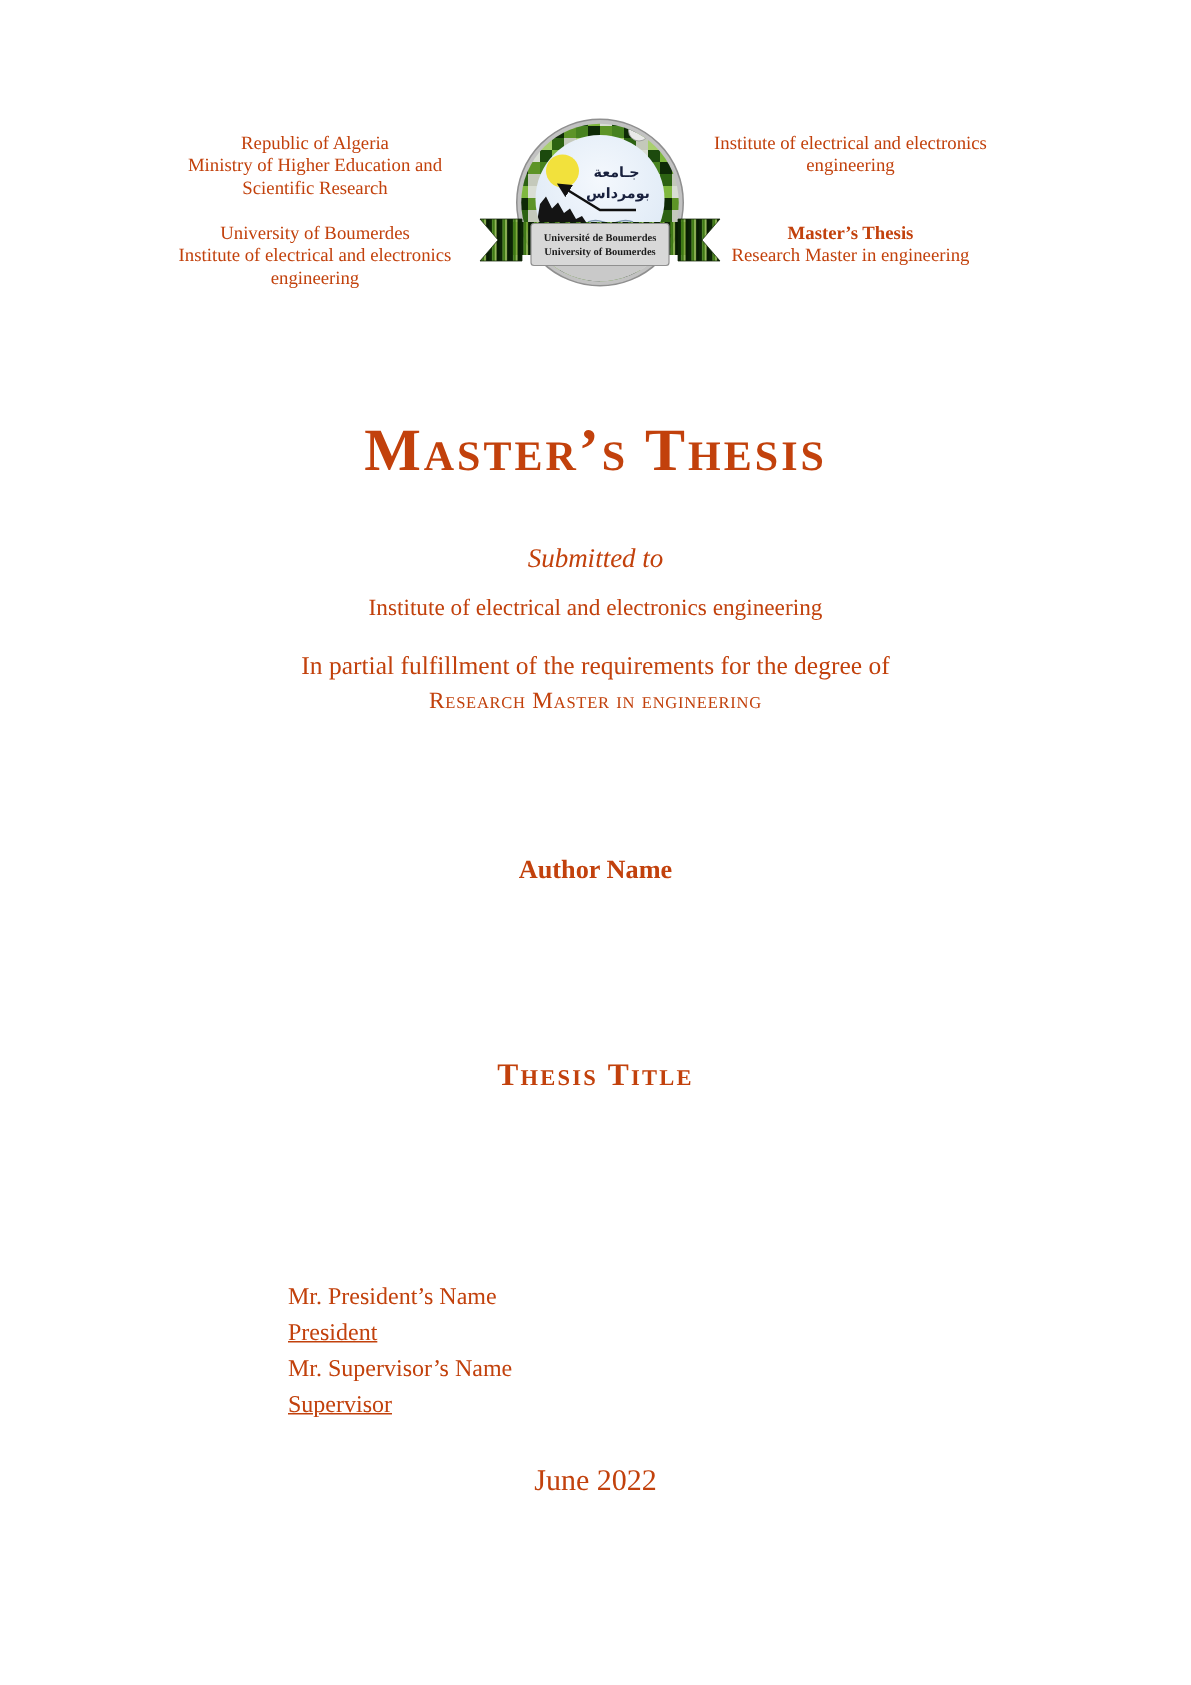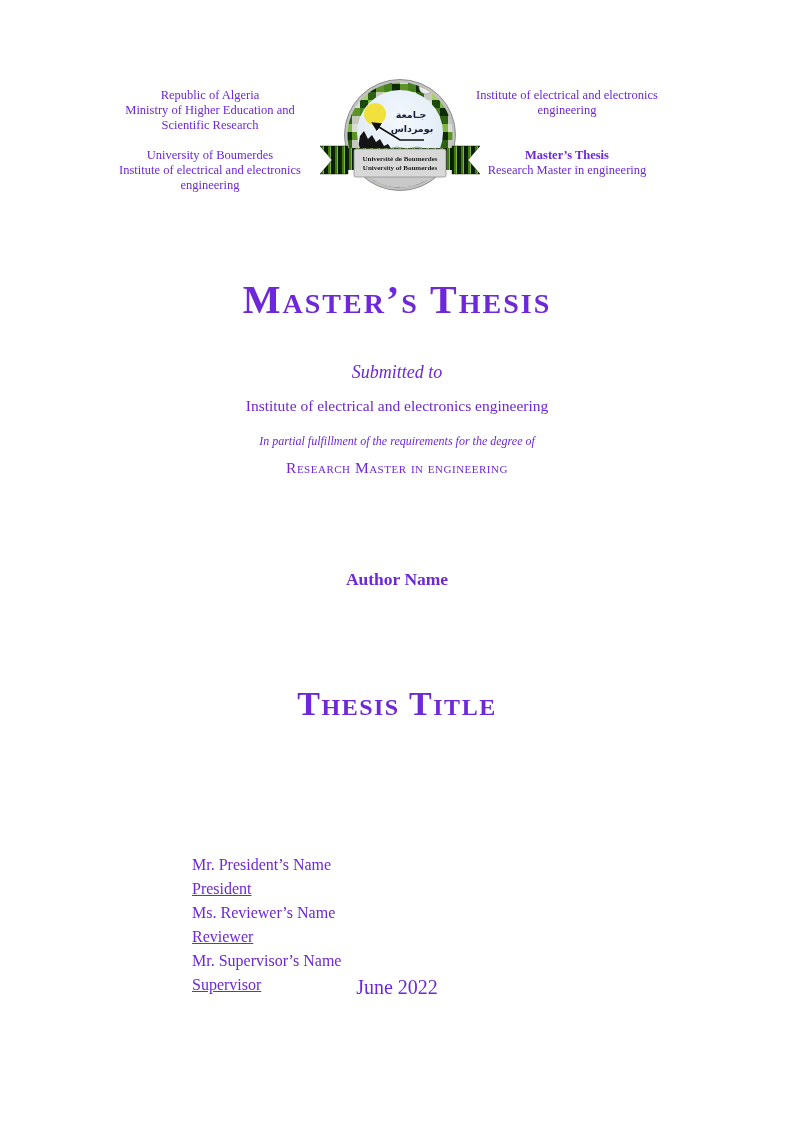--- a/index.html
+++ b/index.html
@@ -1,42 +1,42 @@
 <!DOCTYPE html>
 <html style="--sun: #f2e13c; --sky: #d9e6f4; --silhouette: #141414; --ribbon-dark: #0c2405; --ribbon-green: #3f7a15; --ribbon-light: #86b33c; --banner-bg: #d8d8d8;"><head>
 <meta charset="utf-8">
 <style>
   * { margin:0; padding:0; box-sizing:border-box; }
   html,body { background:#ffffff; }
   .page {
     position:relative; width:794px; height:1123px; margin:0 auto;
-    background:#ffffff; color:#6d28d9;
+    background:#ffffff; color:#c2410c;
     font-family:"Liberation Serif", serif;
     overflow:hidden;
   }
   
   .hdr-block { position:absolute; top:88px; text-align:center;
     font-size:12.5px; line-height:15px; }
   .hdr-left  { left:95px;  width:230px; }
   .hdr-right { left:452px; width:230px; }
   .hdr-left .grp2  { margin-top:15px; }
   .hdr-right .grp2 { margin-top:30px; }
   .bold { font-weight:bold; }
   .logo-wrap { position:absolute; left:312px; top:76px; width:176px; height:120px; }
   
   .cline { position:absolute; left:0; width:100%; text-align:center; }
   .main-title { top:276px; font-size:40px; font-weight:bold;
     font-variant:small-caps; letter-spacing:2px; line-height:1.2; }
   .submitted  { top:362px; font-size:18px;   font-style:italic; }
   .institute  { top:397px; font-size:15.5px; }
-  .fulfill    { top:434px; font-size:12px; font-style:italic; }
+  .fulfill    { top:434px; font-size:17px; }
   .degree     { top:459px; font-size:15.5px; font-variant:small-caps; letter-spacing:0.5px; }
   .byline     { top:503px; font-size:15px;   font-style:italic; }
   .author     { top:527px; font-size:17.5px; font-weight:bold;margin-top:42px; }
-  .thesis-title { top:684px; font-size:34px; font-weight:bold;
+  .thesis-title { top:704px; font-size:21px; font-weight:bold;
     font-variant:small-caps; letter-spacing:1.5px; line-height:1.2; }
   .datefoot   { top:976px; font-size:20px; }
   
   .committee { position:absolute; left:192px; top:853px; width:380px; font-size:16px; }
   .c-row  { display:flex; line-height:24px;flex-direction:column; }
   .c-name { width:298px; }
   .c-role { flex:1;text-decoration:underline; }
   
   .banner-txt { font-family:"Liberation Serif",serif; font-size:7px; font-weight:600; fill:#1c1c1c; }
   .arabic-txt { font-family:"DejaVu Sans",sans-serif; font-size:9.5px; font-weight:bold; fill:#18203d; }
@@ -141,24 +141,20 @@
   <div class="cline author">Author Name</div>
 
   <h2 class="cline thesis-title">Thesis Title</h2>
 
   <div class="committee">
     <div class="c-row">
       <div class="c-name">Mr. President’s Name</div>
       <div class="c-role">President</div>
     </div>
     <div class="c-row">
-      <div class="c-name">Ms. Reviewer’s Name</div>
-      <div class="c-role">Reviewer</div>
-    </div>
-    <div class="c-row">
       <div class="c-name">Mr. Supervisor’s Name</div>
       <div class="c-role">Supervisor</div>
     </div>
   </div>
 
   <div class="cline datefoot">June 2022</div>
 
 </div>
 
 </body></html>

